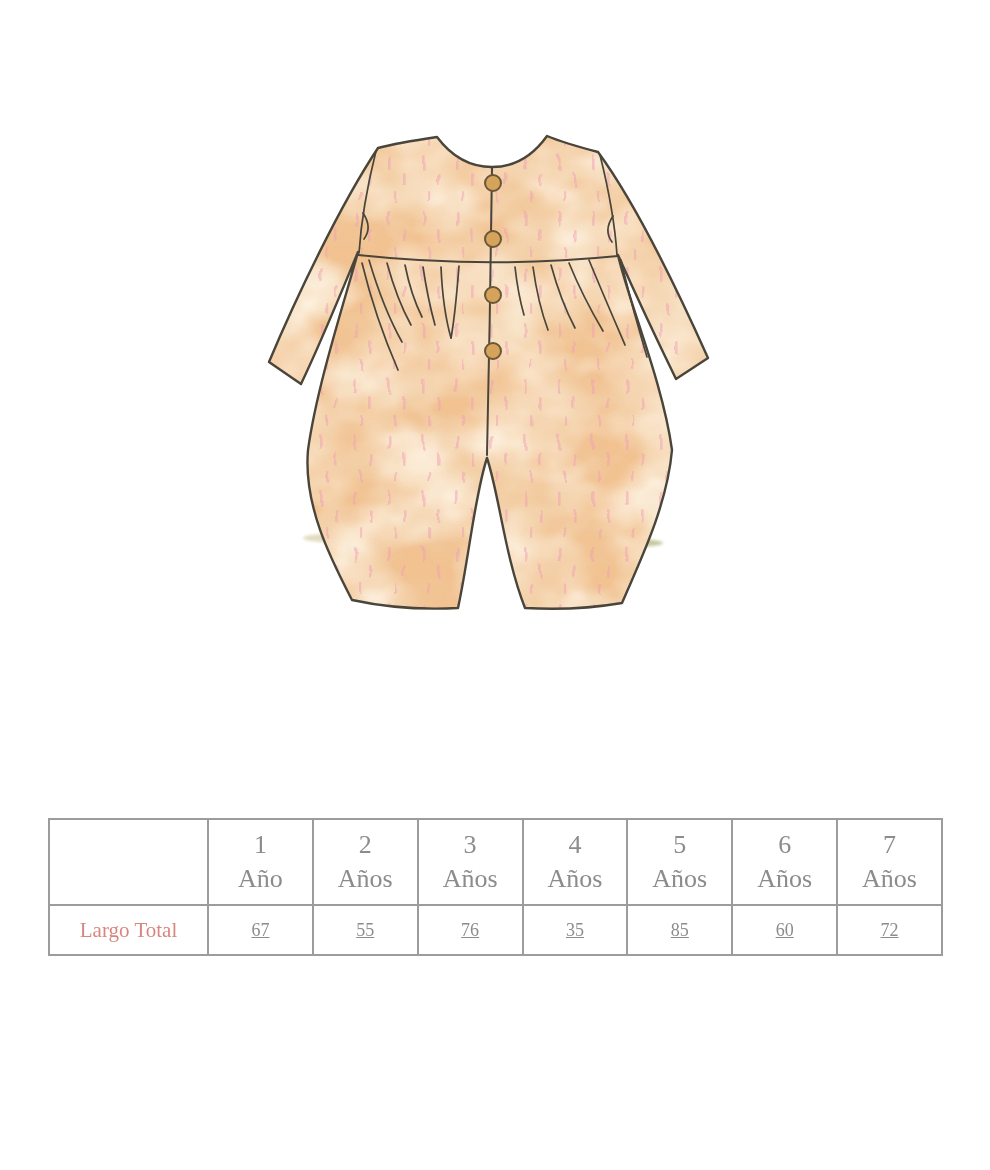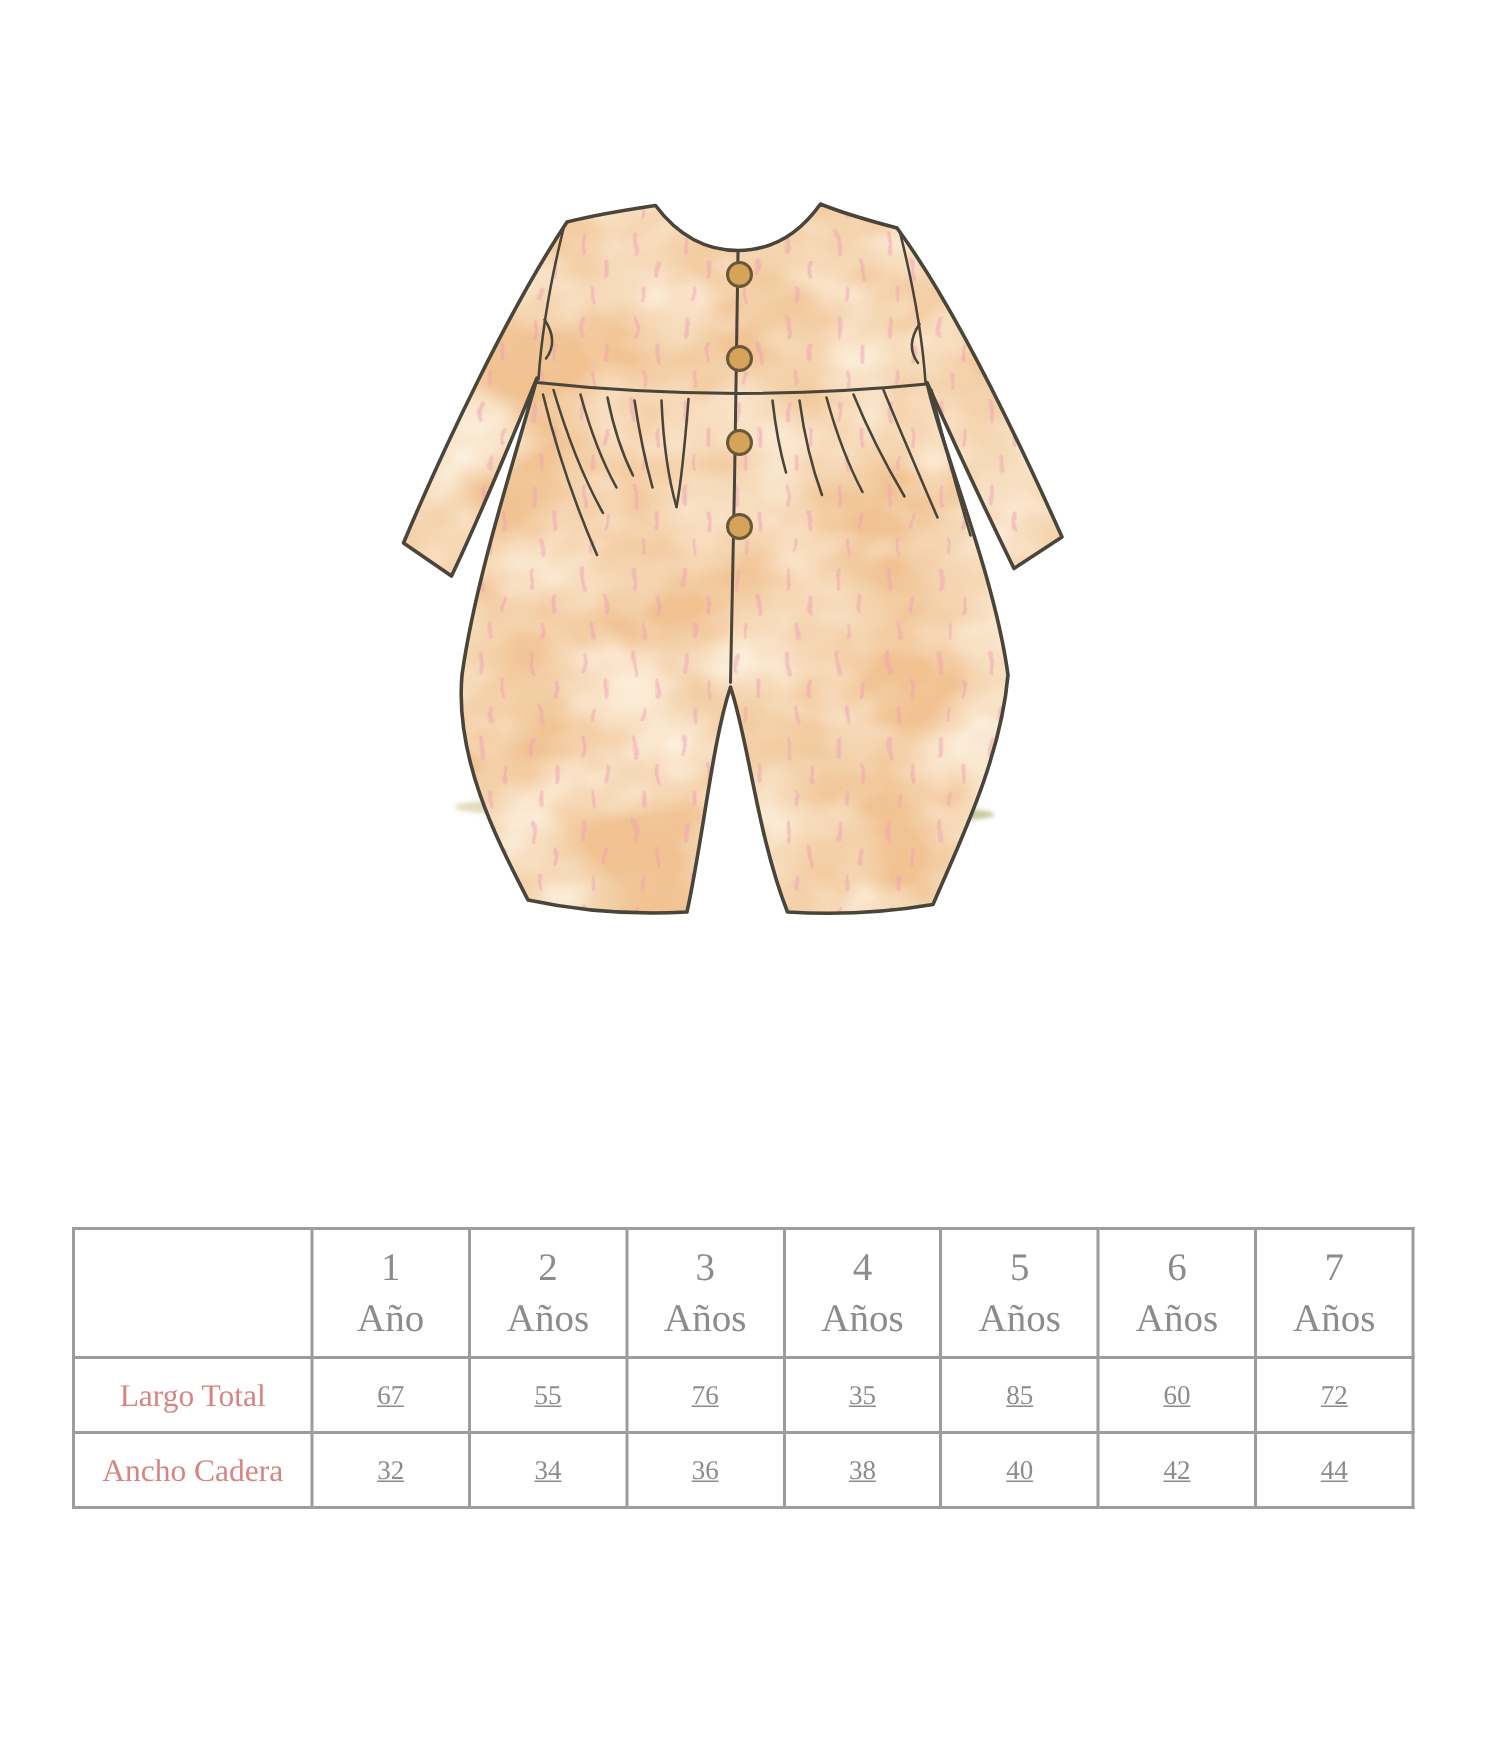--- a/index.html
+++ b/index.html
@@ -177,27 +177,17 @@
         <td class="measure-label">Largo Total</td>
         <td class="value-cell">67</td>
         <td class="value-cell">55</td>
         <td class="value-cell">76</td>
         <td class="value-cell">35</td>
         <td class="value-cell">85</td>
         <td class="value-cell">60</td>
         <td class="value-cell">72</td>
       </tr>
 
-      <tr class="data-row">
-        <td class="measure-label">Ancho Cadera</td>
-        <td class="value-cell">32</td>
-        <td class="value-cell">34</td>
-        <td class="value-cell">36</td>
-        <td class="value-cell">38</td>
-        <td class="value-cell">40</td>
-        <td class="value-cell">42</td>
-        <td class="value-cell">44</td>
-      </tr>
 
 
     </tbody>
   </table>
 </div>
 
 </body></html>

